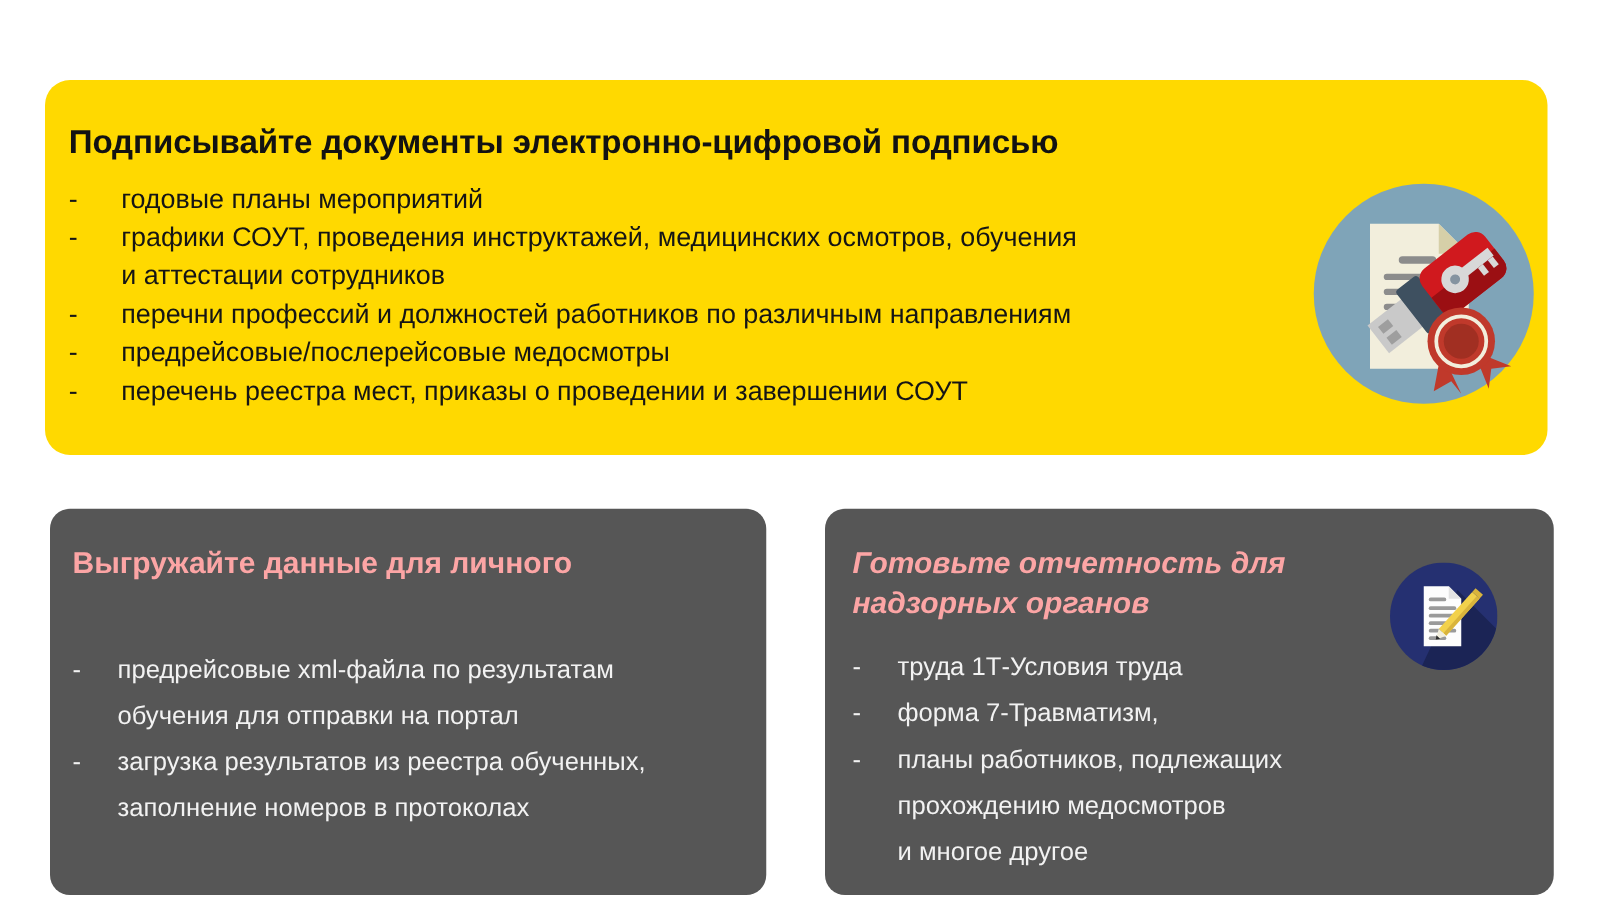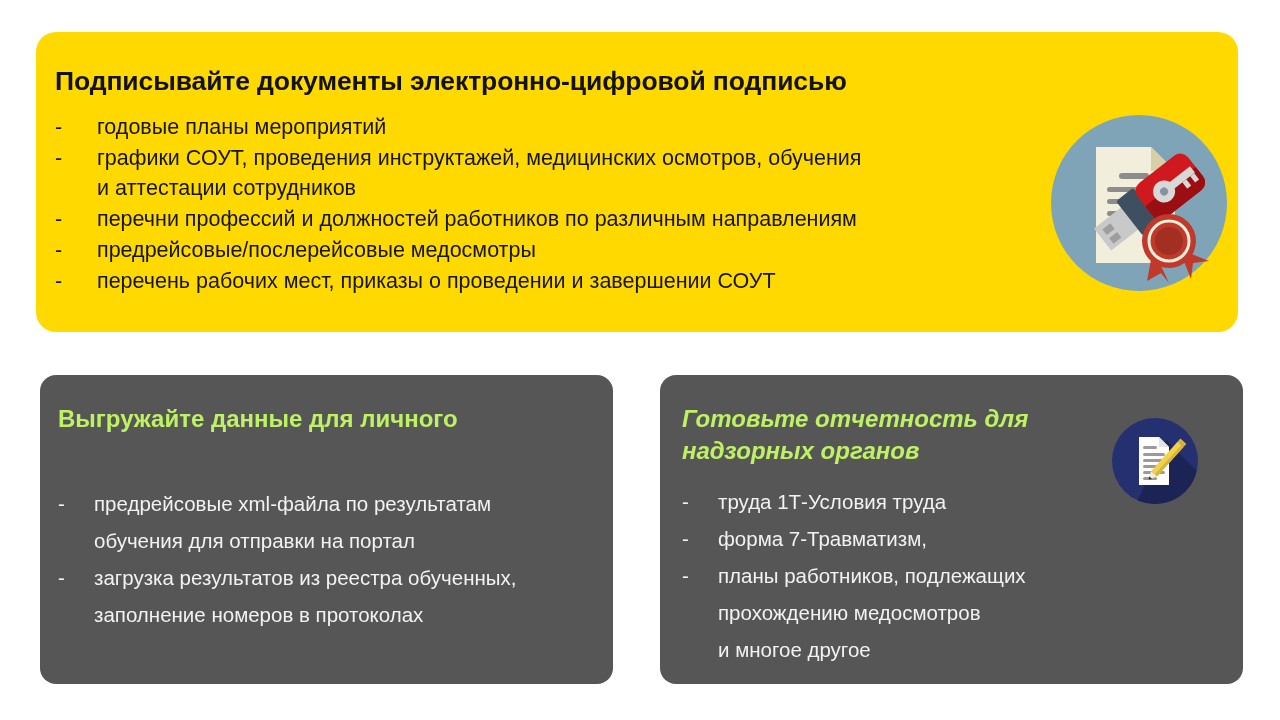--- a/index.html
+++ b/index.html
@@ -13,20 +13,21 @@
     background: #ffffff;
     font-family: "Liberation Sans", "DejaVu Sans", sans-serif;
     overflow: hidden;
     position: relative;
   }
 
   .slide {
     position: relative;
     width: 1280px;
     height: 688px;
+    margin-top: 32px;
   }
 
   
   .panel-yellow {
     position: absolute;
     left: 36px;
     top: 32px;
     width: 1202px;
     height: 300px;
     background: #FFD900;
@@ -101,21 +102,21 @@
     width: 583px;
     height: 309px;
   }
 
   .panel-gray .panel-title {
     position: absolute;
     left: 18px;
     top: 28px;
     font-size: 24px;
     font-weight: bold;
-    color: #bef264;
+    color: #fca5a5;
     line-height: 32px;
     width: 430px;
   }
   .panel-gray.right .panel-title {
     left: 22px;
     width: 380px;
     font-style: italic;
   }
 
   .panel-gray .bullets {
@@ -194,21 +195,21 @@
       <div class="bullet">
         <span class="dash">-</span>
         <span class="btext">
           <span>предрейсовые/послерейсовые медосмотры</span>
         </span>
       </div>
 
       <div class="bullet">
         <span class="dash">-</span>
         <span class="btext">
-          <span>перечень рабочих мест, приказы о проведении и завершении СОУТ</span>
+          <span>перечень реестра мест, приказы о проведении и завершении СОУТ</span>
         </span>
       </div>
 
     </div>
 
     <div class="ecp-illustration">
       <svg width="180" height="180" viewBox="0 0 180 180" aria-hidden="true">
         <circle cx="90" cy="90" r="88" fill="#7FA4B8"></circle>
 
         <path d="M47 34 h55 l24 24 v92 h-79 z" fill="#F2EEDC"></path>

